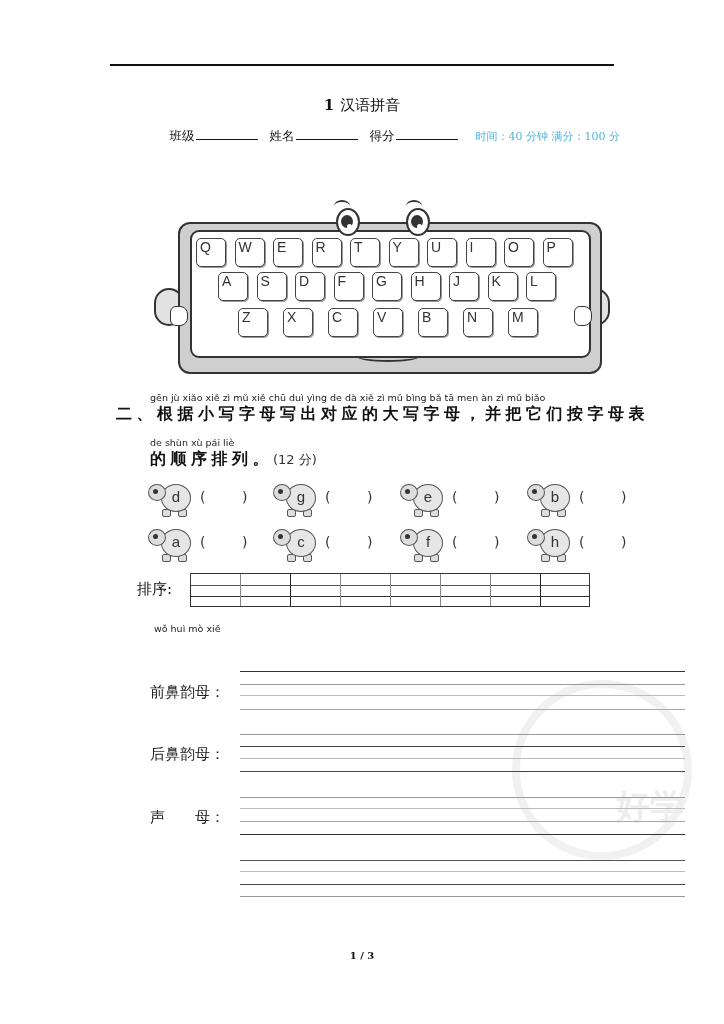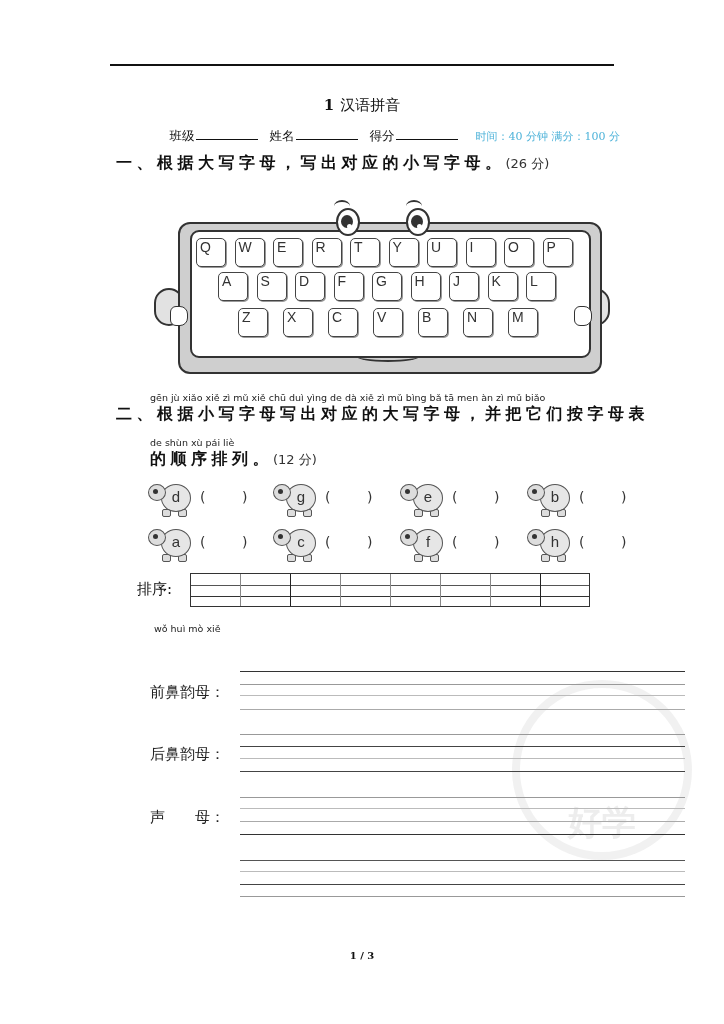--- a/index.html
+++ b/index.html
@@ -94,21 +94,20 @@
 </div>
 
 <div class="abs info">
   <span class="field"><span>班级</span><span class="blank"></span></span>
   <span class="field"><span>姓名</span><span class="blank"></span></span>
   <span class="field"><span>得分</span><span class="blank"></span></span>
   <span class="meta">时间：40 分钟  满分：100 分</span>
 </div>
 
 <div class="q-line" style="top:153px;">
-  <div class="q-text"><span>一、根据大写字母，写出对应的小写字母。</span><span class="score">(26 分)</span></div>
 </div>
 
 <div class="abs kb-wrap">
   <div class="brow" style="left:184px;top:4px;"></div>
   <div class="brow" style="left:256px;top:4px;"></div>
   <div class="handle" style="left:4px;top:92px;"></div>
   <div class="handle" style="left:430px;top:92px;"></div>
   <div class="kb-outer">
     <div class="kb-inner" id="kb-inner">
         <div class="key" style="left: 4px; top: 6px;">Q</div>
@@ -281,21 +280,21 @@
     <div class="vline" style="left: 249px; background: rgb(136, 136, 136);"></div>
     <div class="vline" style="left: 299px; background: rgb(136, 136, 136);"></div>
     <div class="vline" style="left: 349px; background: rgb(34, 34, 34);"></div>
   </div>
 
 <div class="q-line" style="top:623px;">
   <div class="pinyin-row" style="padding-left:38px;">wǒ huì mò xiě</div>
 </div>
 
 <div class="abs watermark">
-  <div class="wm-text" style="top:112px;font-size:34px;">好学</div>
+  <div class="wm-text" style="top:96px;font-size:34px;text-align:right;">好学</div>
 </div>
 
 <div class="abs w-label" style="top:683px;">前鼻韵母：</div>
 <div class="abs w-label" style="top:745px;">后鼻韵母：</div>
 <div class="abs w-label" style="top:808px;">声　　母：</div>
 
 <div id="writing-lines">
     <div class="w-line" style="top: 671px; background: rgb(51, 51, 51);"></div>
     <div class="w-line" style="top: 684px; background: rgb(153, 153, 153);"></div>
     <div class="w-line" style="top: 695px; background: rgb(187, 187, 187);"></div>

